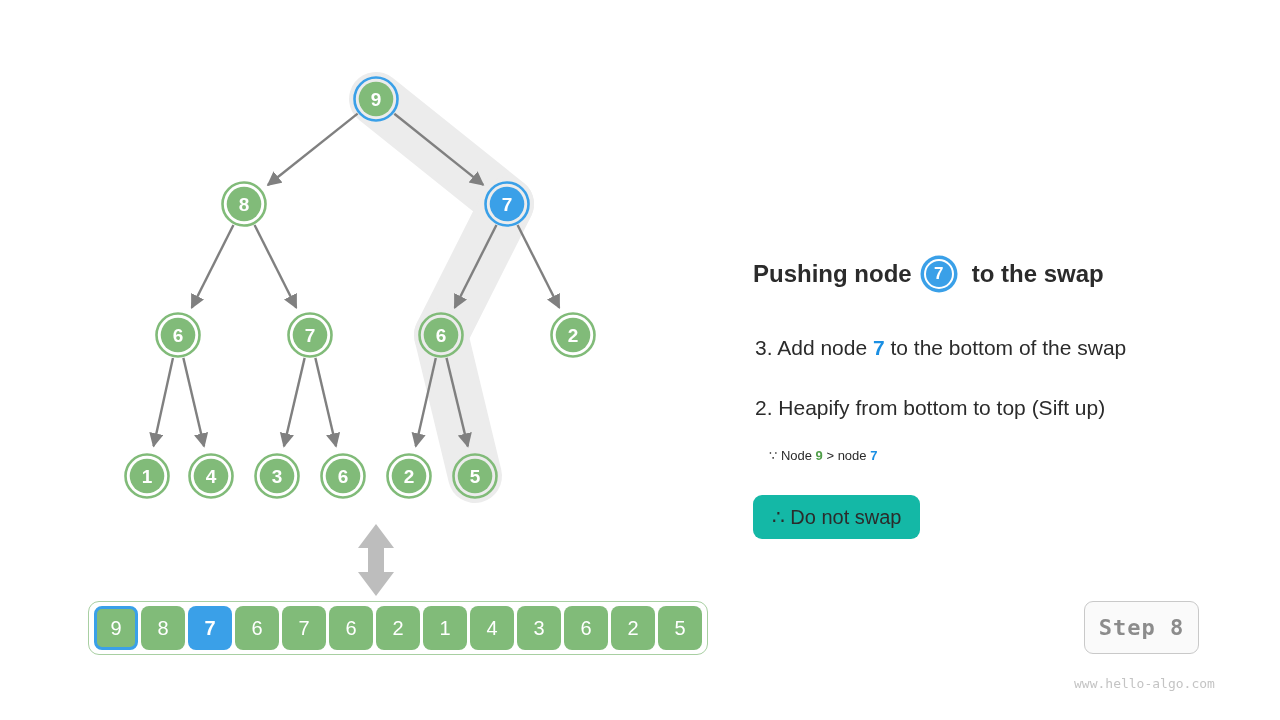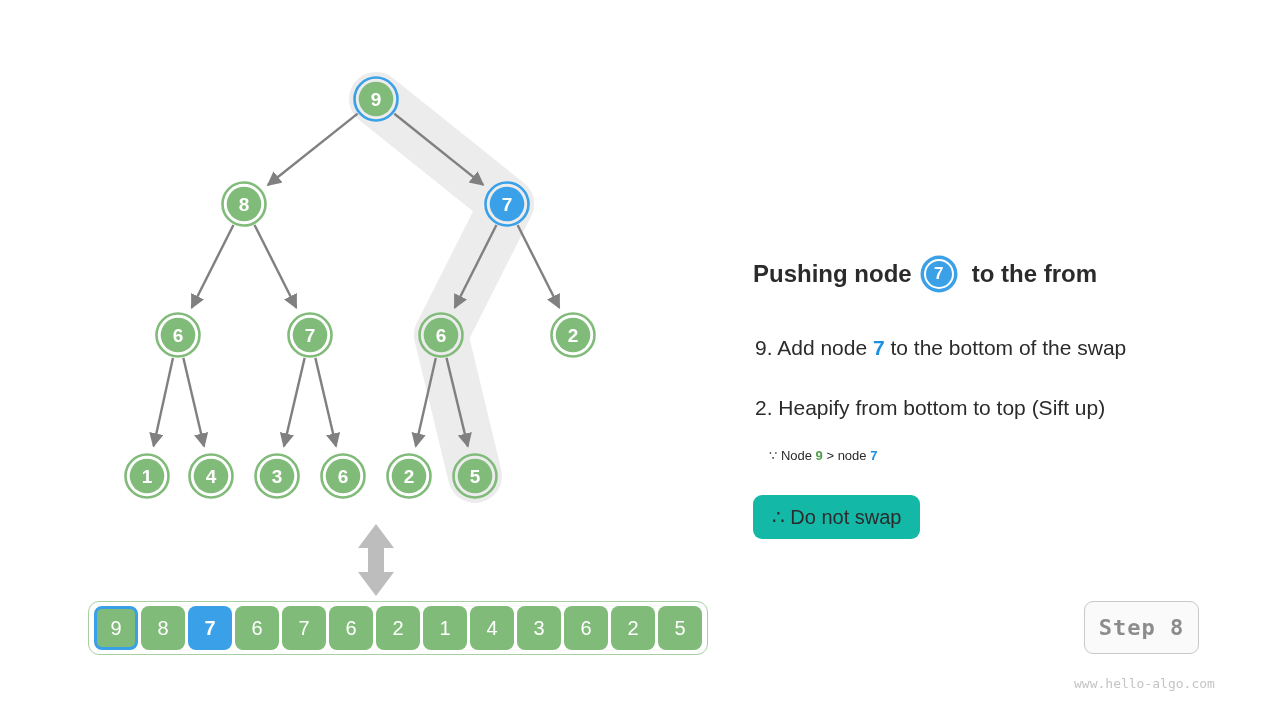--- a/index.html
+++ b/index.html
@@ -228,25 +228,25 @@
       <div class="cell">6</div>
       <div class="cell">2</div>
       <div class="cell">5</div>
     </div>
 
   <div id="panel">
 
     <div id="heading">
       <span>Pushing node</span>
       <span class="inline-badge">7</span>
-      <span>to the from</span>
+      <span>to the swap</span>
     </div>
 
     <div class="step-line" id="step1">
-      <span>9. Add node </span><span class="num-blue">7</span><span> to the bottom of the swap</span>
+      <span>3. Add node </span><span class="num-blue">7</span><span> to the bottom of the swap</span>
     </div>
 
     <div class="step-line" id="step2">2. Heapify from bottom to top (Sift up)</div>
 
     <div id="reason">
       <span>∵ Node </span><span class="num-green">9</span><span> &gt; node </span><span class="num-blue">7</span>
     </div>
 
     <div id="conclusion">∴ Do not swap</div>
   </div>

